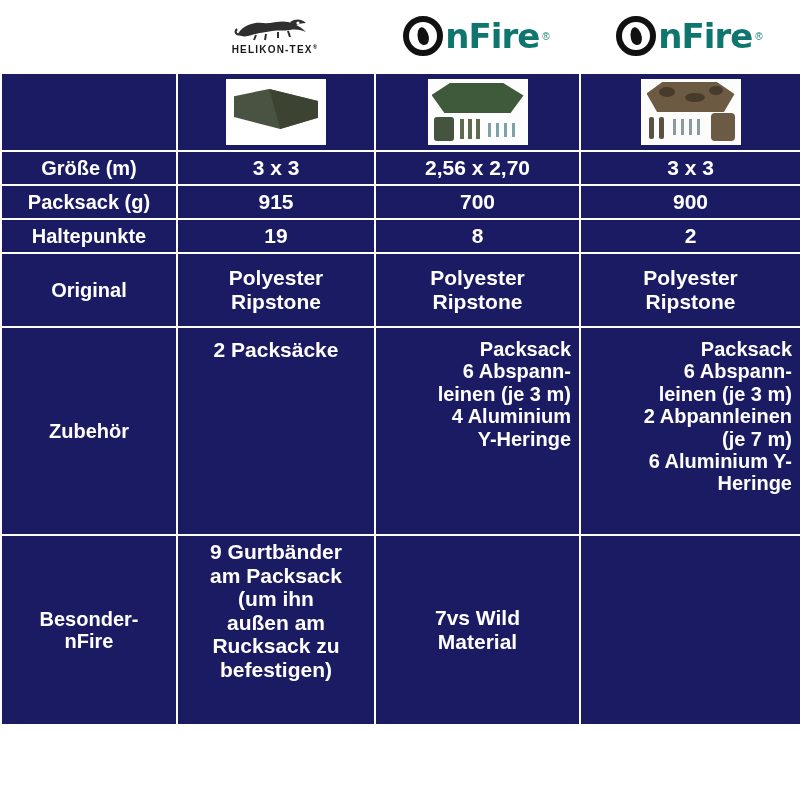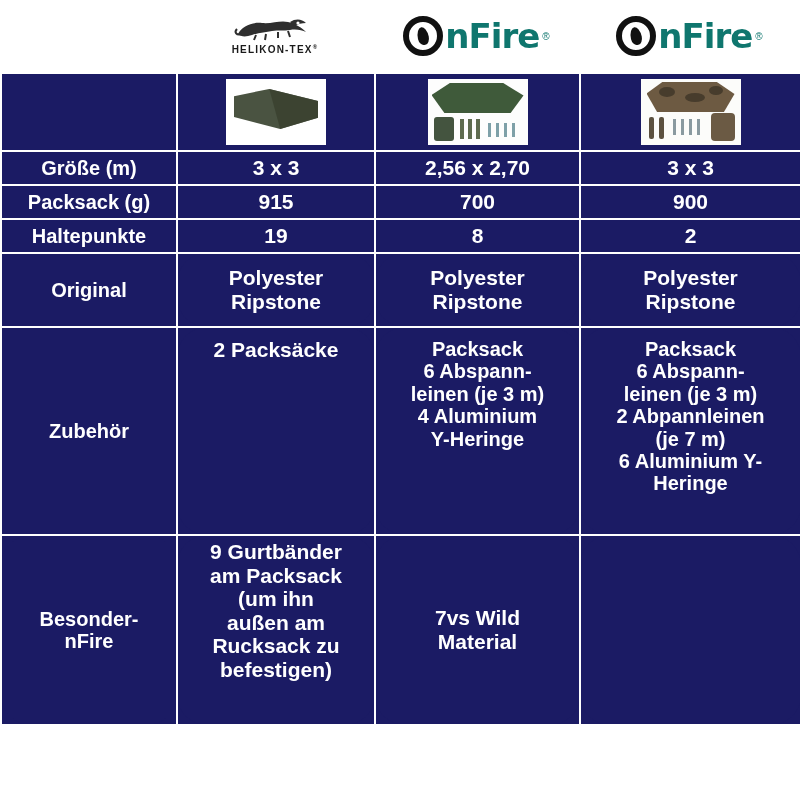--- a/index.html
+++ b/index.html
@@ -118,21 +118,21 @@
     margin-top: 24px;
   }
   td.val {
     font-size: 21px;
     font-weight: bold;
     text-align: center;
   }
   td.val-left {
     font-size: 20px;
     font-weight: bold;
-    text-align: center;
+    text-align: right;
     padding-left: 12px;
   }
   .pre { white-space: pre-line; line-height: 1.12; border-radius: 30px; }
 
   
   tr.imgrow td { height: 78px; padding: 0; }
   .prod-img {
     width: 100%;
     height: 74px;
     display: flex;

